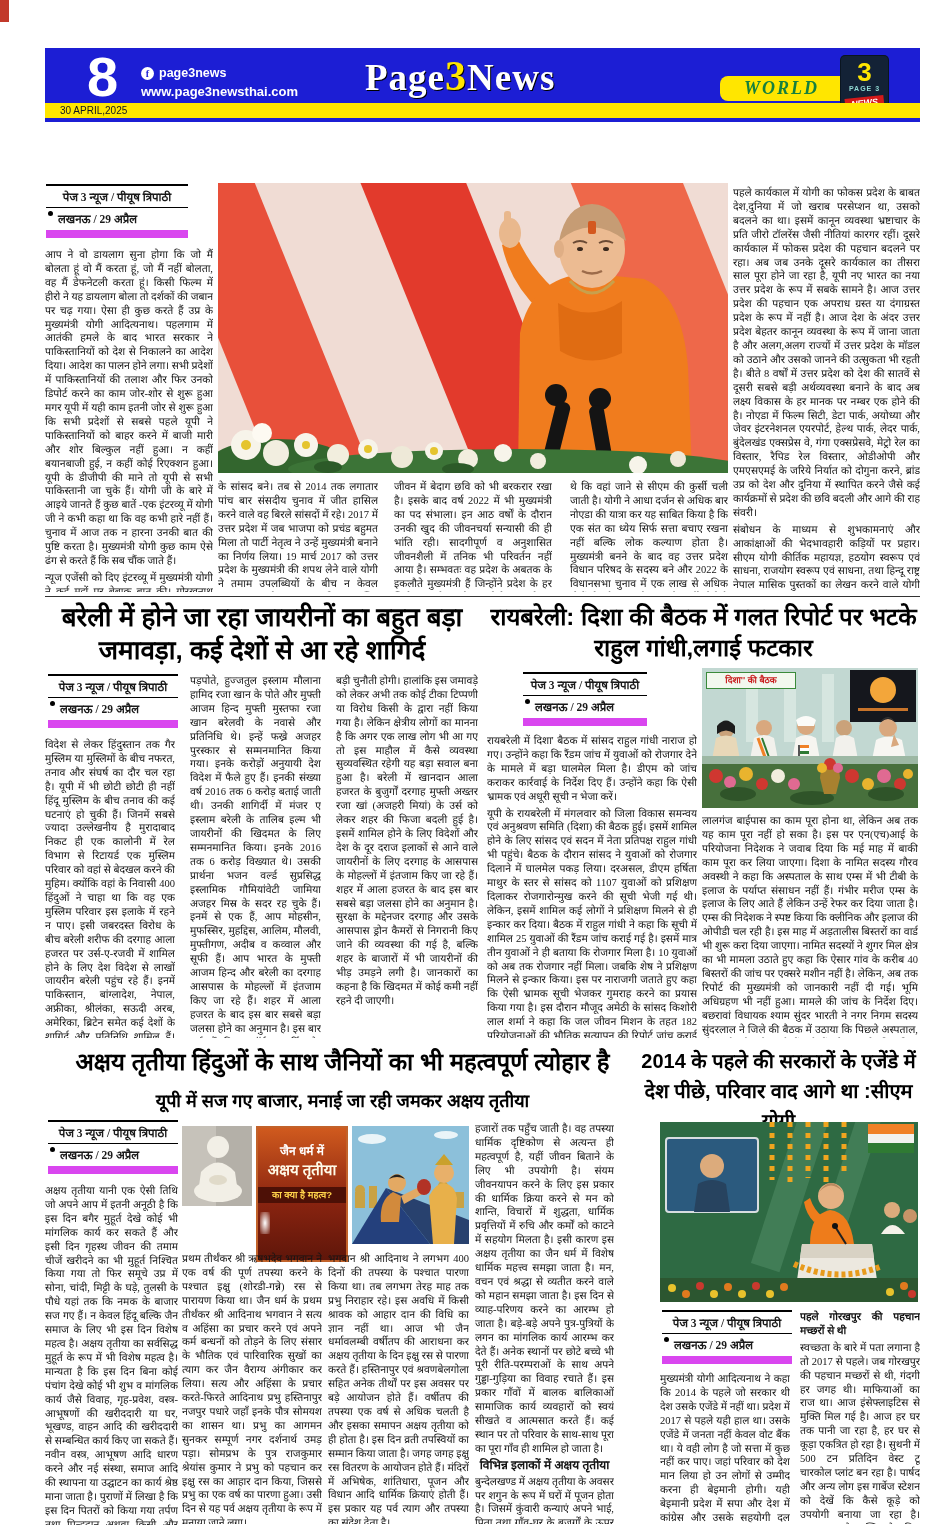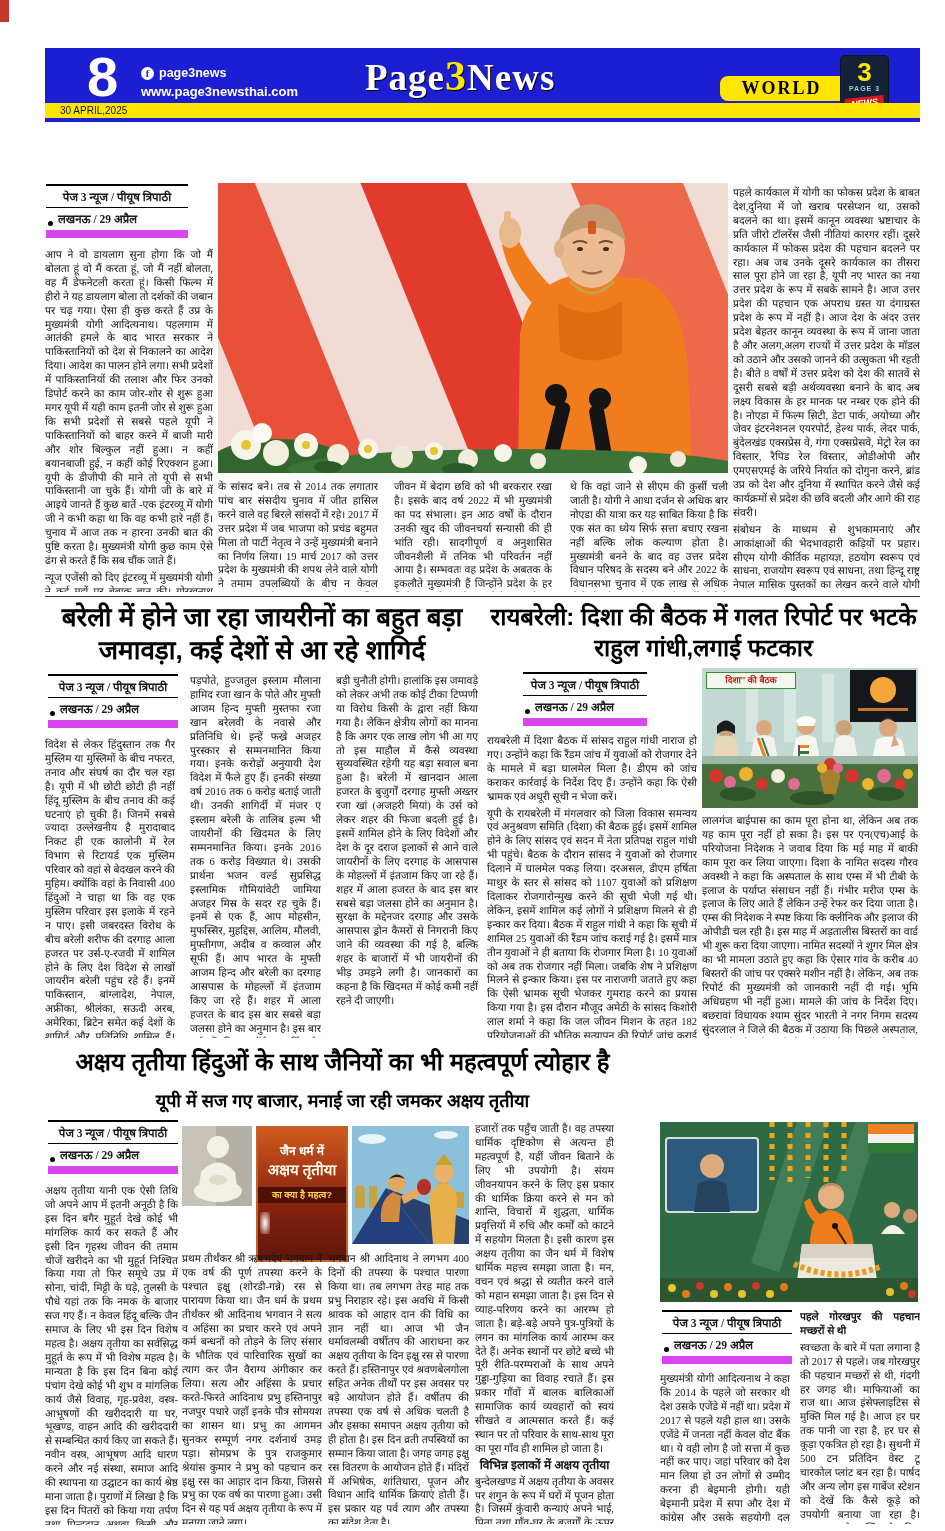--- a/index.html
+++ b/index.html
@@ -10,40 +10,40 @@
   .band{background:#1c1ed4;}
   .pagenum{font-family:"Liberation Sans",sans-serif;font-weight:bold;color:#fff;font-size:56px;line-height:52px;}
   .fbrow{font-family:"Liberation Sans",sans-serif;font-weight:bold;color:#fff;font-size:12.5px;display:flex;align-items:center;gap:5px;}
   .fbicon{display:inline-block;width:13px;height:13px;border-radius:50%;background:#fff;color:#1c1ed4;
           font-size:10px;font-weight:bold;text-align:center;line-height:13px;font-family:"Liberation Serif",serif;}
   .site{font-family:"Liberation Sans",sans-serif;font-weight:bold;color:#fff;font-size:13px;}
   .masthead{font-family:"Liberation Serif",serif;font-weight:bold;font-size:37px;color:#fff;
             text-shadow:1px 1px 0 #000;letter-spacing:1px;white-space:nowrap;}
   .masthead .three{color:#ffe600;font-size:42px;}
   .worldbox{background:#ffe600;border-radius:8px 0 0 8px;text-align:center;}
-  .worldbox span{font-family:"Liberation Serif",serif;font-weight:bold;color:#000000;font-size:18px;letter-spacing:2px;line-height:24px;}
+  .worldbox span{font-family:"Liberation Serif",serif;font-weight:bold;color:#15803d;font-size:18px;letter-spacing:2px;line-height:24px;font-style:italic;}
   .badge{background:#132236;border-radius:4px;text-align:center;box-shadow:0 0 0 1px #0a1520;}
   .badge .b3{color:#ffe600;font-family:"Liberation Sans",sans-serif;font-weight:bold;font-size:26px;line-height:26px;display:block;margin-top:3px;}
   .badge .bp{color:#8fd8d2;font-family:"Liberation Sans",sans-serif;font-weight:bold;font-size:7px;letter-spacing:1px;display:block;}
   .badge .bn{display:inline-block;background:#d41a1a;color:#fff;font-family:"Liberation Sans",sans-serif;
              font-weight:bold;font-style:italic;font-size:9px;padding:1px 6px;transform:rotate(-6deg);margin-top:2px;}
   .datestrip{background:#ffe600;}
   .dateline{font-family:"Liberation Sans",sans-serif;font-weight:normal;font-size:10px;color:#10131f;line-height:16px;}
   .underline{background:#1c1ed4;}
   
   .hl{font-family:"Liberation Sans",sans-serif;font-weight:800;color:#000;text-align:center;}
   .hl-main{font-size:25px;line-height:46px;white-space:nowrap;overflow:hidden;}
   .hl-2{font-size:26px;line-height:33px;}
   .hl-3{font-size:24px;line-height:31px;}
   .hl-4{font-size:20px;line-height:30px;}
   .subhl{font-family:"Liberation Sans",sans-serif;font-weight:700;font-size:18px;text-align:center;color:#000;}
   
   .byline{border-top:2px solid #000;border-bottom:8px solid #d946ef;font-size:11.5px;font-weight:bold;background:#fff;}
   .byline .b1{text-align:center;border-bottom:1px solid #000;padding:3px 1px;}
-  .byline .b2{padding:3px 2px 4px 2px;display:flex;align-items:flex-end;gap:5px;}
+  .byline .b2{padding:3px 2px 4px 2px;display:flex;align-items:flex-start;gap:5px;}
   .dot{display:inline-block;width:5px;height:5px;background:#000;border-radius:50%;flex:0 0 auto;}
   
   .col{font-size:10.5px;line-height:13.9px;text-align:justify;overflow:hidden;color:#141414;}
   .col p{margin:0 0 3px 0;}
   .col .ssh{font-family:"Liberation Sans",sans-serif;font-weight:bold;font-size:12px;margin:3px 0 2px;text-align:center;}
   .rule{background:#333;height:1px;}
   .photo{overflow:hidden;background:#ccc;}
   .photo svg{display:block;}
   .banner{background:#f2f8ee;border:1px solid #3a8a3a;color:#c81f1f;font-weight:bold;font-size:9px;
           text-align:center;line-height:14px;font-family:"Liberation Sans",sans-serif;}
@@ -332,20 +332,21 @@
   </div>
   <div class="abs col" style="left:328px;top:1252px;width:141px;height:272px;">
     <p>भगवान श्री आदिनाथ ने लगभग 400 दिनों की तपस्या के पश्चात पारणा किया था। तब लगभग तेरह माह तक प्रभु निराहार रहे। इस अवधि में किसी श्रावक को आहार दान की विधि का ज्ञान नहीं था। आज भी जैन धर्मावलम्बी वर्षीतप की आराधना कर अक्षय तृतीया के दिन इक्षु रस से पारणा करते हैं। हस्तिनापुर एवं श्रवणबेलगोला सहित अनेक तीर्थों पर इस अवसर पर बड़े आयोजन होते हैं। वर्षीतप की तपस्या एक वर्ष से अधिक चलती है और इसका समापन अक्षय तृतीया को ही होता है। इस दिन व्रती तपस्वियों का सम्मान किया जाता है। जगह जगह इक्षु रस वितरण के आयोजन होते हैं। मंदिरों में अभिषेक, शांतिधारा, पूजन और विधान आदि धार्मिक क्रियाएं होती हैं। इस प्रकार यह पर्व त्याग और तपस्या का संदेश देता है।</p>
   </div>
   <div class="abs col" style="left:475px;top:1122px;width:139px;height:402px;">
     <p>हजारों तक पहुँच जाती है। वह तपस्या धार्मिक दृष्टिकोण से अत्यन्त ही महत्वपूर्ण है, यहीं जीवन बिताने के लिए भी उपयोगी है। संयम जीवनयापन करने के लिए इस प्रकार की धार्मिक क्रिया करने से मन को शान्ति, विचारों में शुद्धता, धार्मिक प्रवृत्तियों में रुचि और कर्मों को काटने में सहयोग मिलता है। इसी कारण इस अक्षय तृतीया का जैन धर्म में विशेष धार्मिक महत्त्व समझा जाता है। मन, वचन एवं श्रद्धा से व्यतीत करने वाले को महान समझा जाता है। इस दिन से व्याह-परिणय करने का आरम्भ हो जाता है। बड़े-बड़े अपने पुत्र-पुत्रियों के लगन का मांगलिक कार्य आरम्भ कर देते हैं। अनेक स्थानों पर छोटे बच्चे भी पूरी रीति-परम्पराओं के साथ अपने गुड्डा-गुड़िया का विवाह रचाते हैं। इस प्रकार गाँवों में बालक बालिकाओं सामाजिक कार्य व्यवहारों को स्वयं सीखते व आत्मसात करते हैं। कई स्थान पर तो परिवार के साथ-साथ पूरा का पूरा गाँव ही शामिल हो जाता है।</p>
     <div class="ssh">विभिन्न इलाकों में अक्षय तृतीया</div>
     <p>बुन्देलखण्ड में अक्षय तृतीया के अवसर पर शगुन के रूप में घरों में पूजन होता है। जिसमें कुंवारी कन्याएं अपने भाई, पिता तथा गाँव-घर के बुजुर्गों के ऊपर से शगुन निकाल कर बधाई और गीत गाती हैं। गर्मी का मौसम होने के कारण इस दिन जल से भरे घड़े, हाथ के पंखे, खरबूजे आदि का दान पुण्यकारी माना जाता है। इस दिन किया गया जप, तप और दान सब अक्षय हो जाता है। मातहत में नई फसल के कुछ नहीं का।</p>
   </div>
 
+  <div class="abs hl hl-4" style="left:637px;top:1046px;width:283px;height:62px;">2014 के पहले की सरकारों के एजेंडे में देश पीछे, परिवार वाद आगे था :सीएम योगी</div>
   <div class="abs photo" style="left:660px;top:1122px;width:258px;height:180px;">
     <svg width="258" height="180" viewBox="0 0 258 180" xmlns="http://www.w3.org/2000/svg">
       <rect width="258" height="180" fill="#2e6a43"></rect>
       <g fill="#55906a" opacity="0.5">
         <rect x="118" y="-20" width="30" height="170" transform="rotate(18 133 60)"></rect>
         <rect x="178" y="-30" width="24" height="180" transform="rotate(18 190 55)"></rect>
       </g>
       <rect x="208" y="2" width="46" height="10" fill="#f08126"></rect>
       <rect x="208" y="12" width="46" height="9" fill="#f2f2ee"></rect>
       <rect x="208" y="21" width="46" height="10" fill="#2f7a33"></rect>

